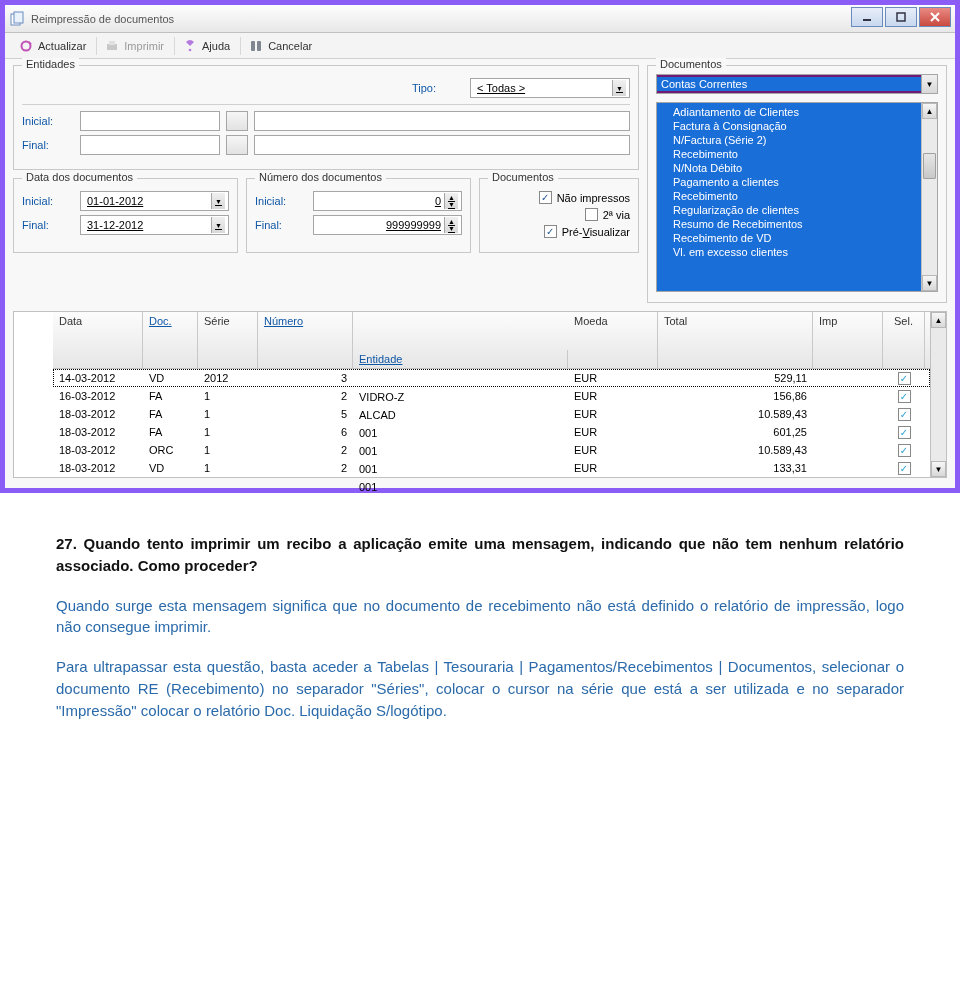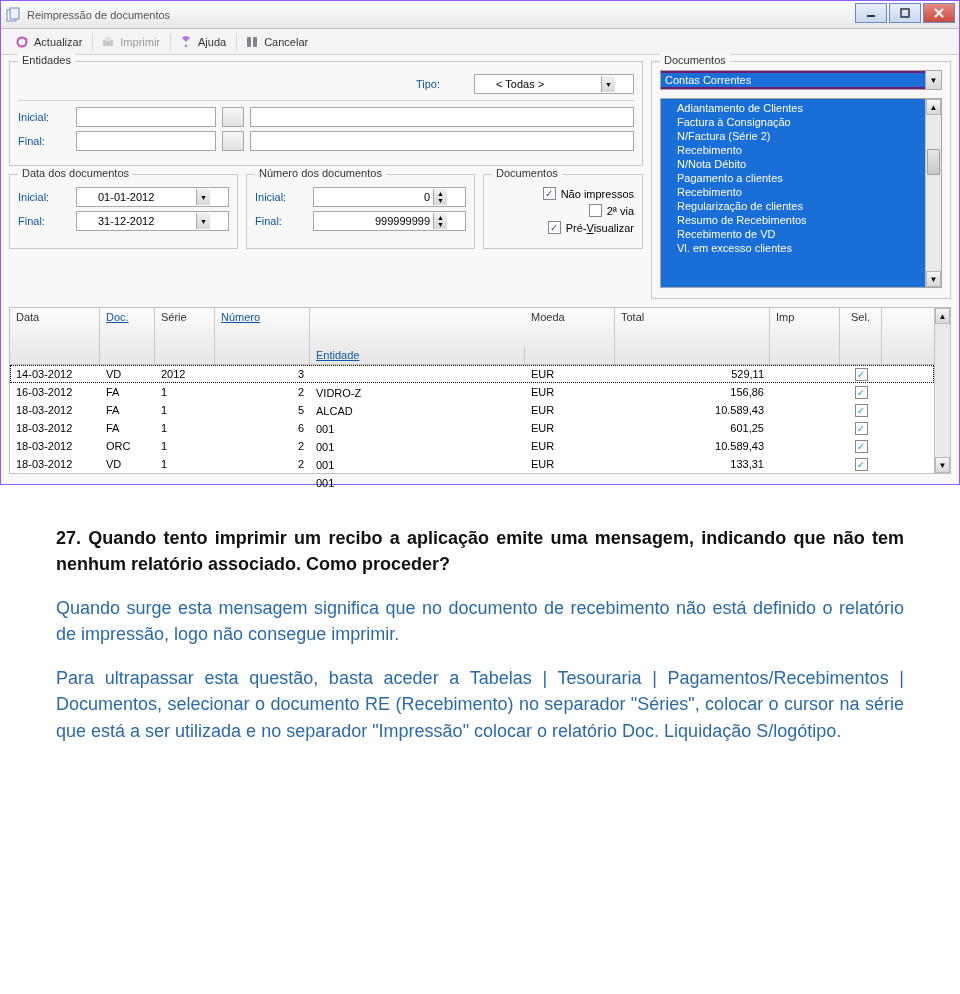--- a/index.html
+++ b/index.html
@@ -5,21 +5,21 @@
   * { box-sizing: border-box; }
   body {
     margin: 0;
     padding: 0;
     font-family: Tahoma, Arial, sans-serif;
     font-size: 11px;
     background: #fff;
     width: 960px;
   }
   .window {
-    border: 1px solid #8b5cf6;
+    border: 5px solid #8b5cf6;
     background: #f0f0f0;
     margin: 0;
   }
   .titlebar {
     background: linear-gradient(#fdfdfd, #e8e8e8);
     height: 28px;
     display: flex;
     align-items: center;
     padding: 0 4px;
     border-bottom: 1px solid #c0c0c0;
@@ -74,21 +74,22 @@
   }
   .left-col { flex: 1; display: flex; flex-direction: column; gap: 8px; }
   .right-col { width: 300px; }
   .row { display: flex; align-items: center; gap: 6px; margin: 4px 0; justify-content: flex-end; }
   .lbl { color: #1057a6; width: 52px; }
   .combo, .txt, .spin, .datebox {
     border: 1px solid #a6a6a6;
     background: #fff;
     height: 20px;
     font-size: 11px;
-    padding: 1px 21px;
+    padding: 1px 6px;
+    text-decoration: underline;
   }
   .combo { display: flex; align-items: center; justify-content: space-between; }
   .combo .arrow, .spin .arrows, .datebox .arrow {
     width: 14px;
     background: linear-gradient(#f0f0f0,#d8d8d8);
     border-left: 1px solid #a6a6a6;
     height: 100%;
     display: flex; flex-direction: column; align-items: center; justify-content: center;
     font-size: 7px;
     margin-right: -3px;
@@ -133,21 +134,21 @@
     width: 16px;
     background: #eaeaea;
     display: flex; flex-direction: column;
     border-left: 1px solid #c0c0c0;
   }
   .sb-btn { height: 16px; background: linear-gradient(#f6f6f6,#d8d8d8); border: 1px solid #b8b8b8; display: flex; align-items: center; justify-content: center; font-size: 8px; }
   .sb-track { flex: 1; position: relative; }
   .sb-thumb { position: absolute; left: 1px; right: 1px; top: 34px; height: 26px; background: linear-gradient(#e6e6e6,#c8c8c8); border: 1px solid #a0a0a0; border-radius: 1px; }
   .chk { display: flex; align-items: center; gap: 5px; }
   .chkbox { width: 13px; height: 13px; border: 1px solid #888; background: #fff; display: flex; align-items: center; justify-content: center; font-size: 10px; color: #2a5a9a; }
-  .table-area { margin-top: 8px; background: #fff; border: 1px solid #c0c0c0; }
+  .table-area { margin-top: 8px; background: #fff; border: 1px solid #c0c0c0; padding-left: 39px; }
   .thead { display: flex; background: linear-gradient(#fcfcfc,#e6e6e6); border-bottom: 1px solid #c0c0c0; }
   .th {
     padding: 3px 6px;
     border-right: 1px solid #c8c8c8;
     color: #333;
     text-align: left;
   }
   .th.link { color: #1057a6; text-decoration: underline; }
   .tbody { }
   .tr { display: flex; border-bottom: 0px solid #eee; height: 18px; align-items: center; }
@@ -163,21 +164,21 @@
   .c-imp { width: 70px; }
   .c-sel { width: 42px; text-align: center; }
   .c-sel .chkbox { margin: 0 auto; color: #2aa0d8; }
   .table-wrap { display: flex; }
   .table-wrap > .tbl { flex: 1; }
 
   
   .article {
     padding: 40px 56px 30px 56px;
     font-family: Arial, sans-serif;
-    font-size: 18px;
+    font-size: 15px;
     line-height: 1.45;
     color: #111;
   }
   .article .q { font-weight: bold; margin-bottom: 18px; }
   .article p { margin: 0 0 18px 0; text-align: justify; }
   .article .ans { color: #2b6aaa; }
   .underline { text-decoration: underline; }
 </style>
 </head>
 <body>

